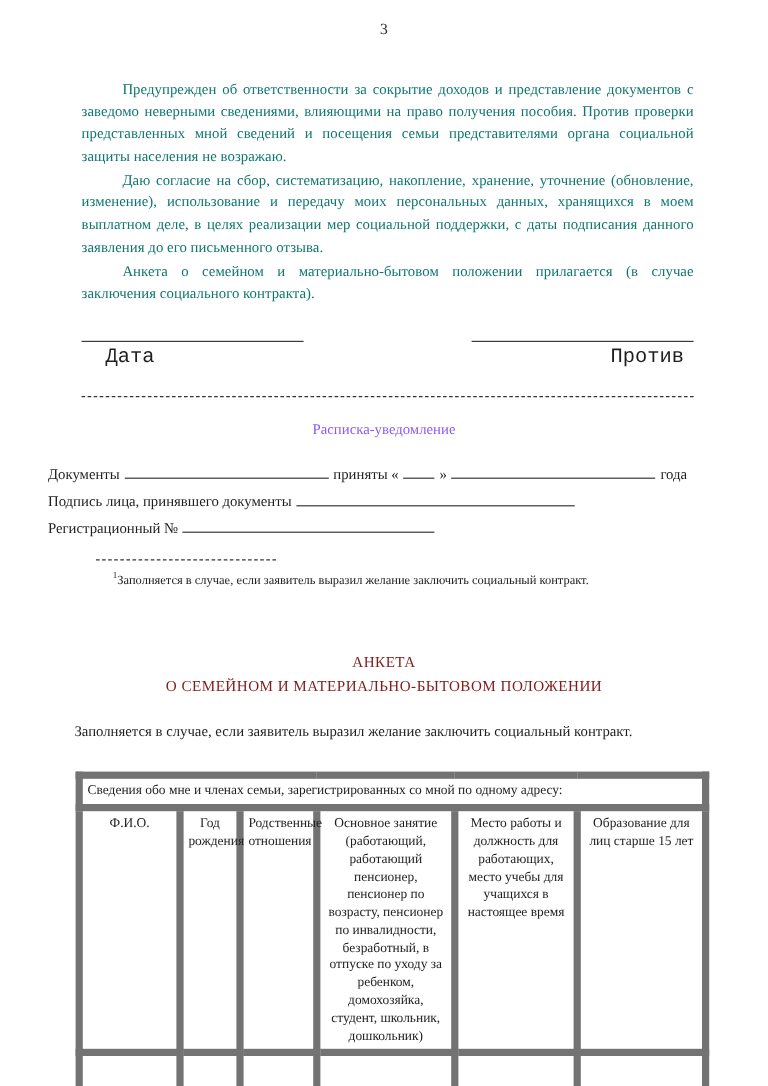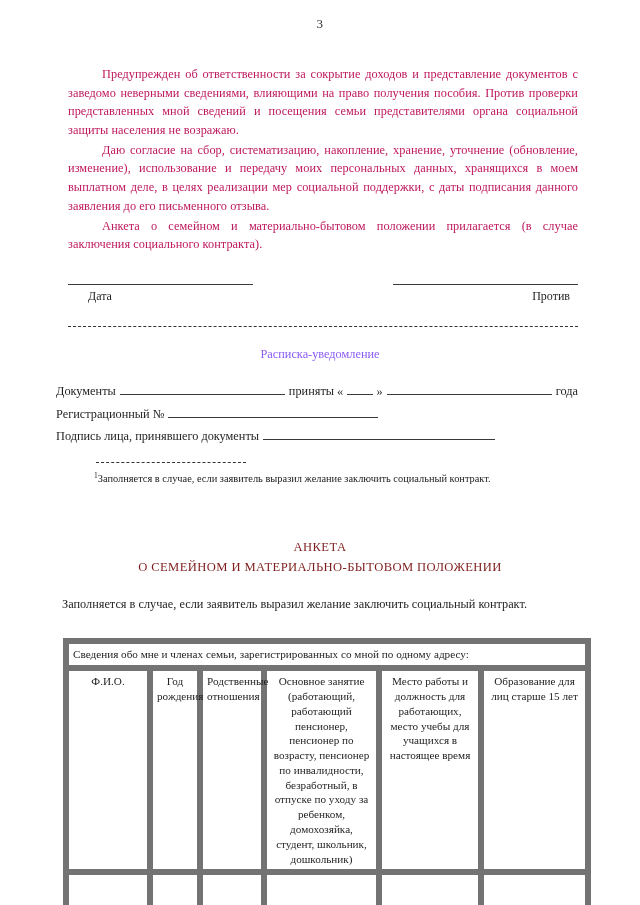--- a/index.html
+++ b/index.html
@@ -33,60 +33,61 @@
   .body-block {
     margin: 0 62px 0 68px;
   }
   p.para {
     text-align: justify;
     text-justify: inter-word;
     font-size: 12.3px;
     line-height: 1.52;
     margin: 0 0 1px 0;
     text-indent: 34px;
-    color: #be185d;
+    color: #0f766e;
     letter-spacing: 0.05px;
   }
   p.para.first {
     margin-top: 33px;
   }
   
   .sig-row {
     margin: 30px 62px 0 68px;
     display: flex;
     justify-content: space-between;
   }
   .sig-cell {
     width: 185px;
   }
   .sig-cell .rule {
     border-top: 1px solid #3a3a3a;
     height: 0;
   }
   .sig-cell .cap {
-    font-size: 12px;
+    font-size: 17px;
     padding-top: 4px;
     color: #1f1f1f;
+    font-family: Liberation Mono, monospace;
   }
   .sig-cell.left .cap { padding-left: 20px; text-align: left; }
   .sig-cell.right .cap { padding-right: 8px; text-align: right; }
 
   .tear {
     margin: 22px 62px 0 68px;
     height: 0;
     border-top: 1px dashed #333;
   }
   .receipt-title {
     text-align: center;
     font-size: 12.3px;
     margin-top: 20px;
     color: #8b5cf6;
   }
   .receipt-block {
-    margin: 18px 62px 0 56px;
+    margin: 18px 62px 0 40px;
     font-size: 12.3px;
     line-height: 1.85;
     color: #1f1f1f;
   }
   .receipt-line {
     display: flex;
     align-items: baseline;
     white-space: nowrap;
   }
   .fill {
@@ -200,26 +201,26 @@
     <div class="receipt-line">
       <span>Документы</span>
       <span class="fill f-docs"></span>
       <span>приняты «</span>
       <span class="fill f-day"></span>
       <span>»</span>
       <span class="fill f-month"></span>
       <span>года</span>
     </div>
     <div class="receipt-line">
+      <span>Подпись лица, принявшего документы</span>
+      <span class="fill f-sign"></span>
+    </div>
+    <div class="receipt-line">
       <span>Регистрационный №</span>
       <span class="fill f-reg"></span>
-    </div>
-    <div class="receipt-line">
-      <span>Подпись лица, принявшего документы</span>
-      <span class="fill f-sign"></span>
     </div>
     <div class="tear-short"></div>
   </div>
 
   <div class="footnote">
     <sup>1</sup><span>Заполняется в случае, если заявитель выразил желание заключить социальный контракт.</span>
   </div>
 
   <div class="anketa-head">
     <div>АНКЕТА</div>

